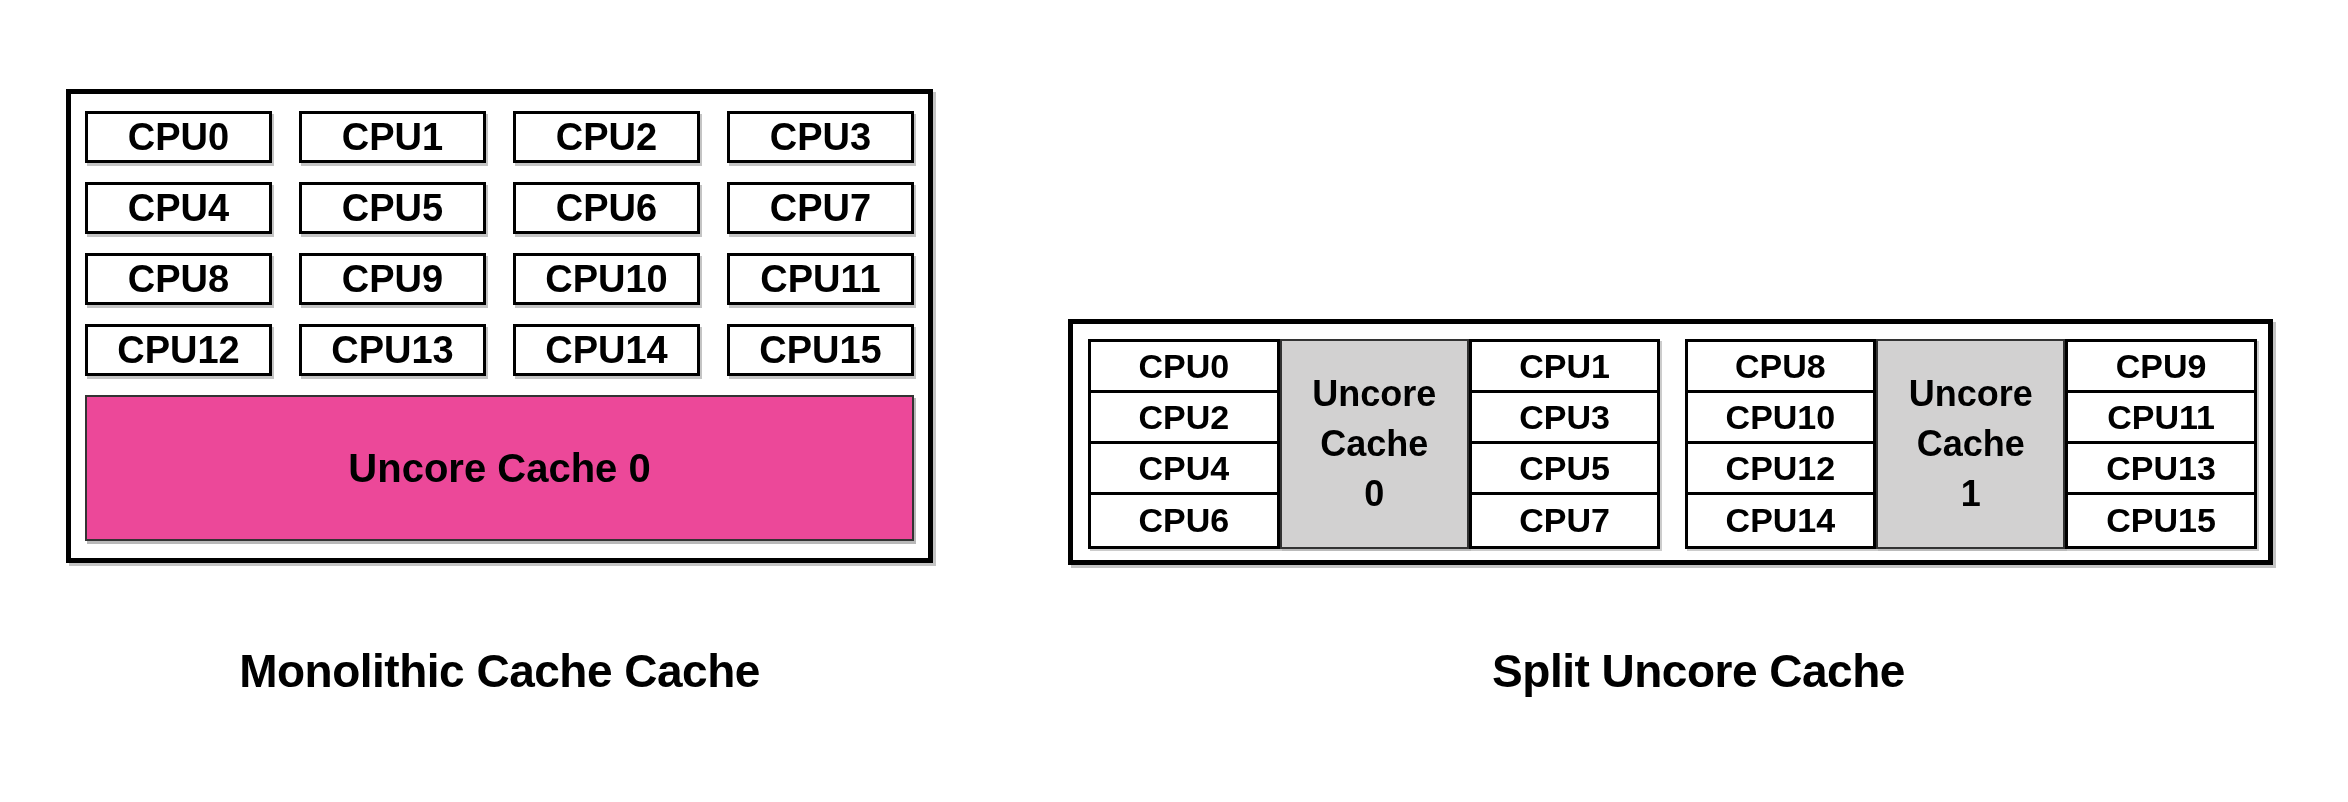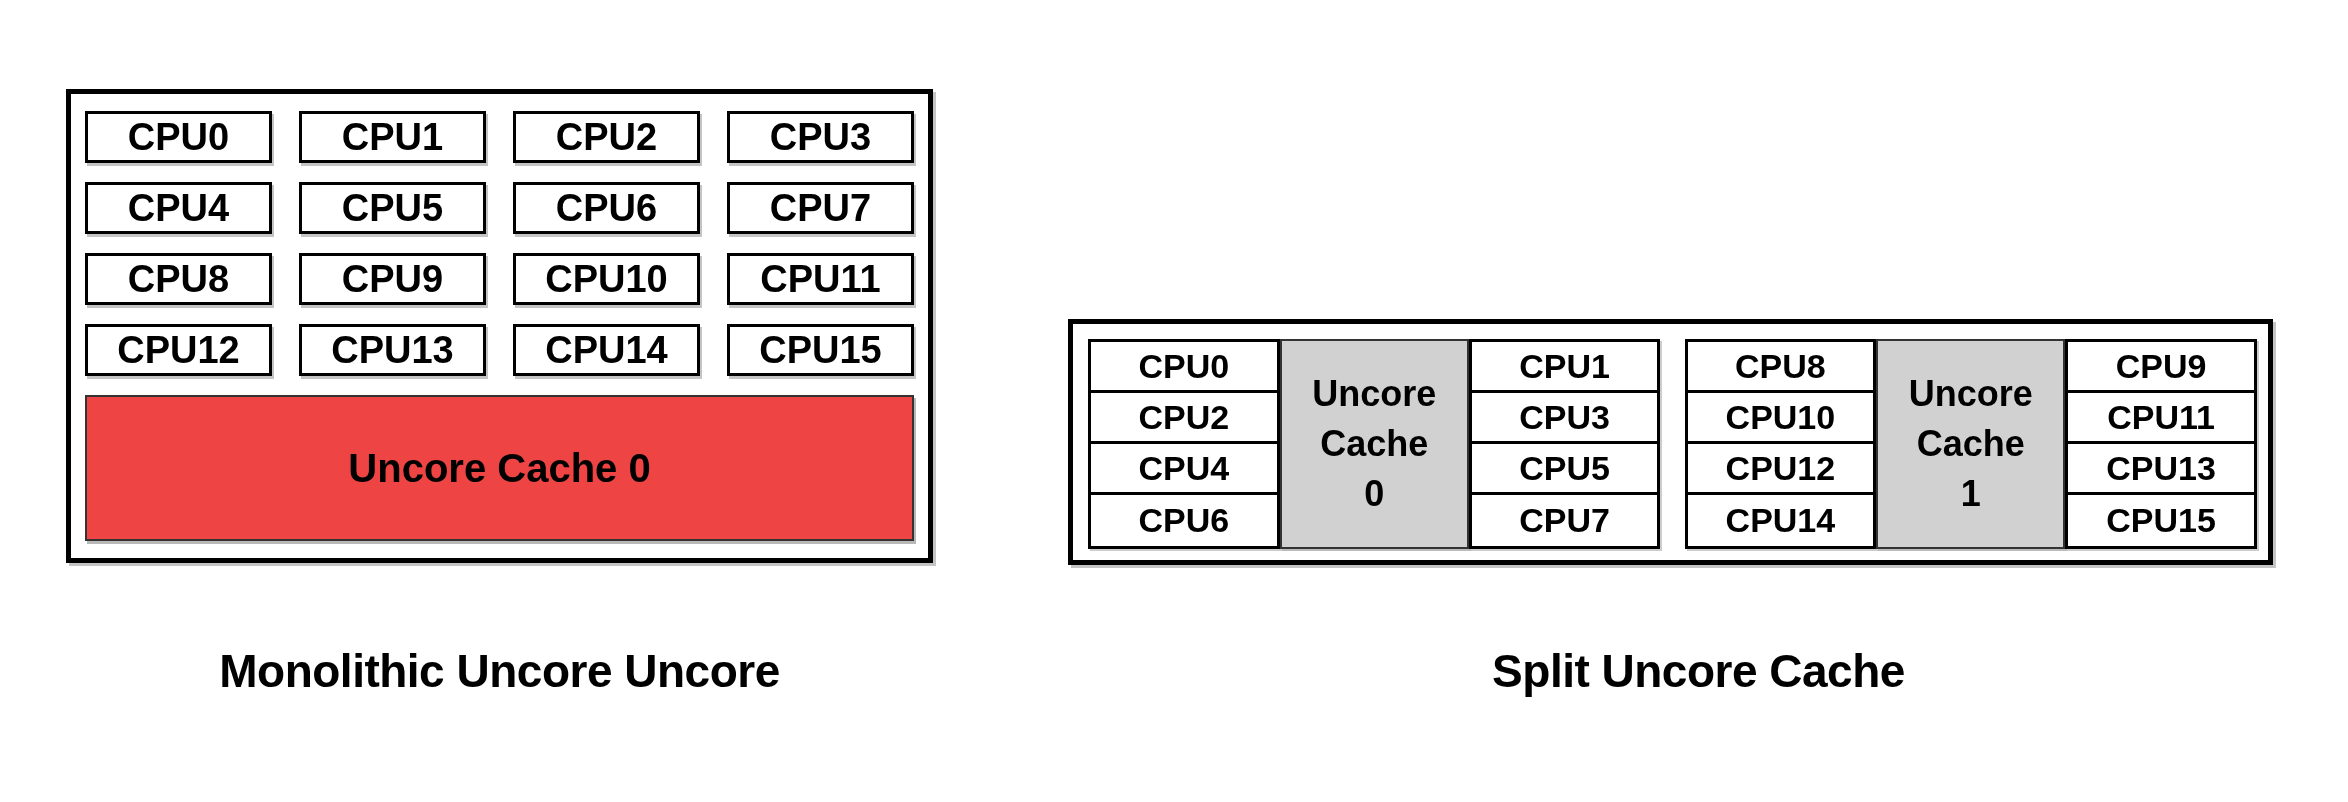--- a/index.html
+++ b/index.html
@@ -44,21 +44,21 @@
     align-items: center;
     justify-content: center;
     font-size: 38px;
     font-weight: bold;
     box-shadow: 2px 3px 0 #c4c4c4;
   }
   .mono-cache {
     margin-top: 19px;
     height: 146px;
     box-sizing: border-box;
-    background: #ef4444;
+    background: #ec4899;
     border: 2px solid #333333;
     display: flex;
     align-items: center;
     justify-content: center;
     font-size: 40px;
     font-weight: bold;
     box-shadow: 2px 3px 0 #b8b8b8;
   }
 
   
@@ -191,14 +191,14 @@
     <div class="cpu-col">
       <div class="cpu-cell">CPU9</div>
       <div class="cpu-cell">CPU11</div>
       <div class="cpu-cell">CPU13</div>
       <div class="cpu-cell">CPU15</div>
     </div>
   </div>
 
 </div>
 
-<div class="caption caption-mono">Monolithic Uncore Uncore</div>
+<div class="caption caption-mono">Monolithic Cache Cache</div>
 <div class="caption caption-split">Split Uncore Cache</div>
 
 </body></html>

